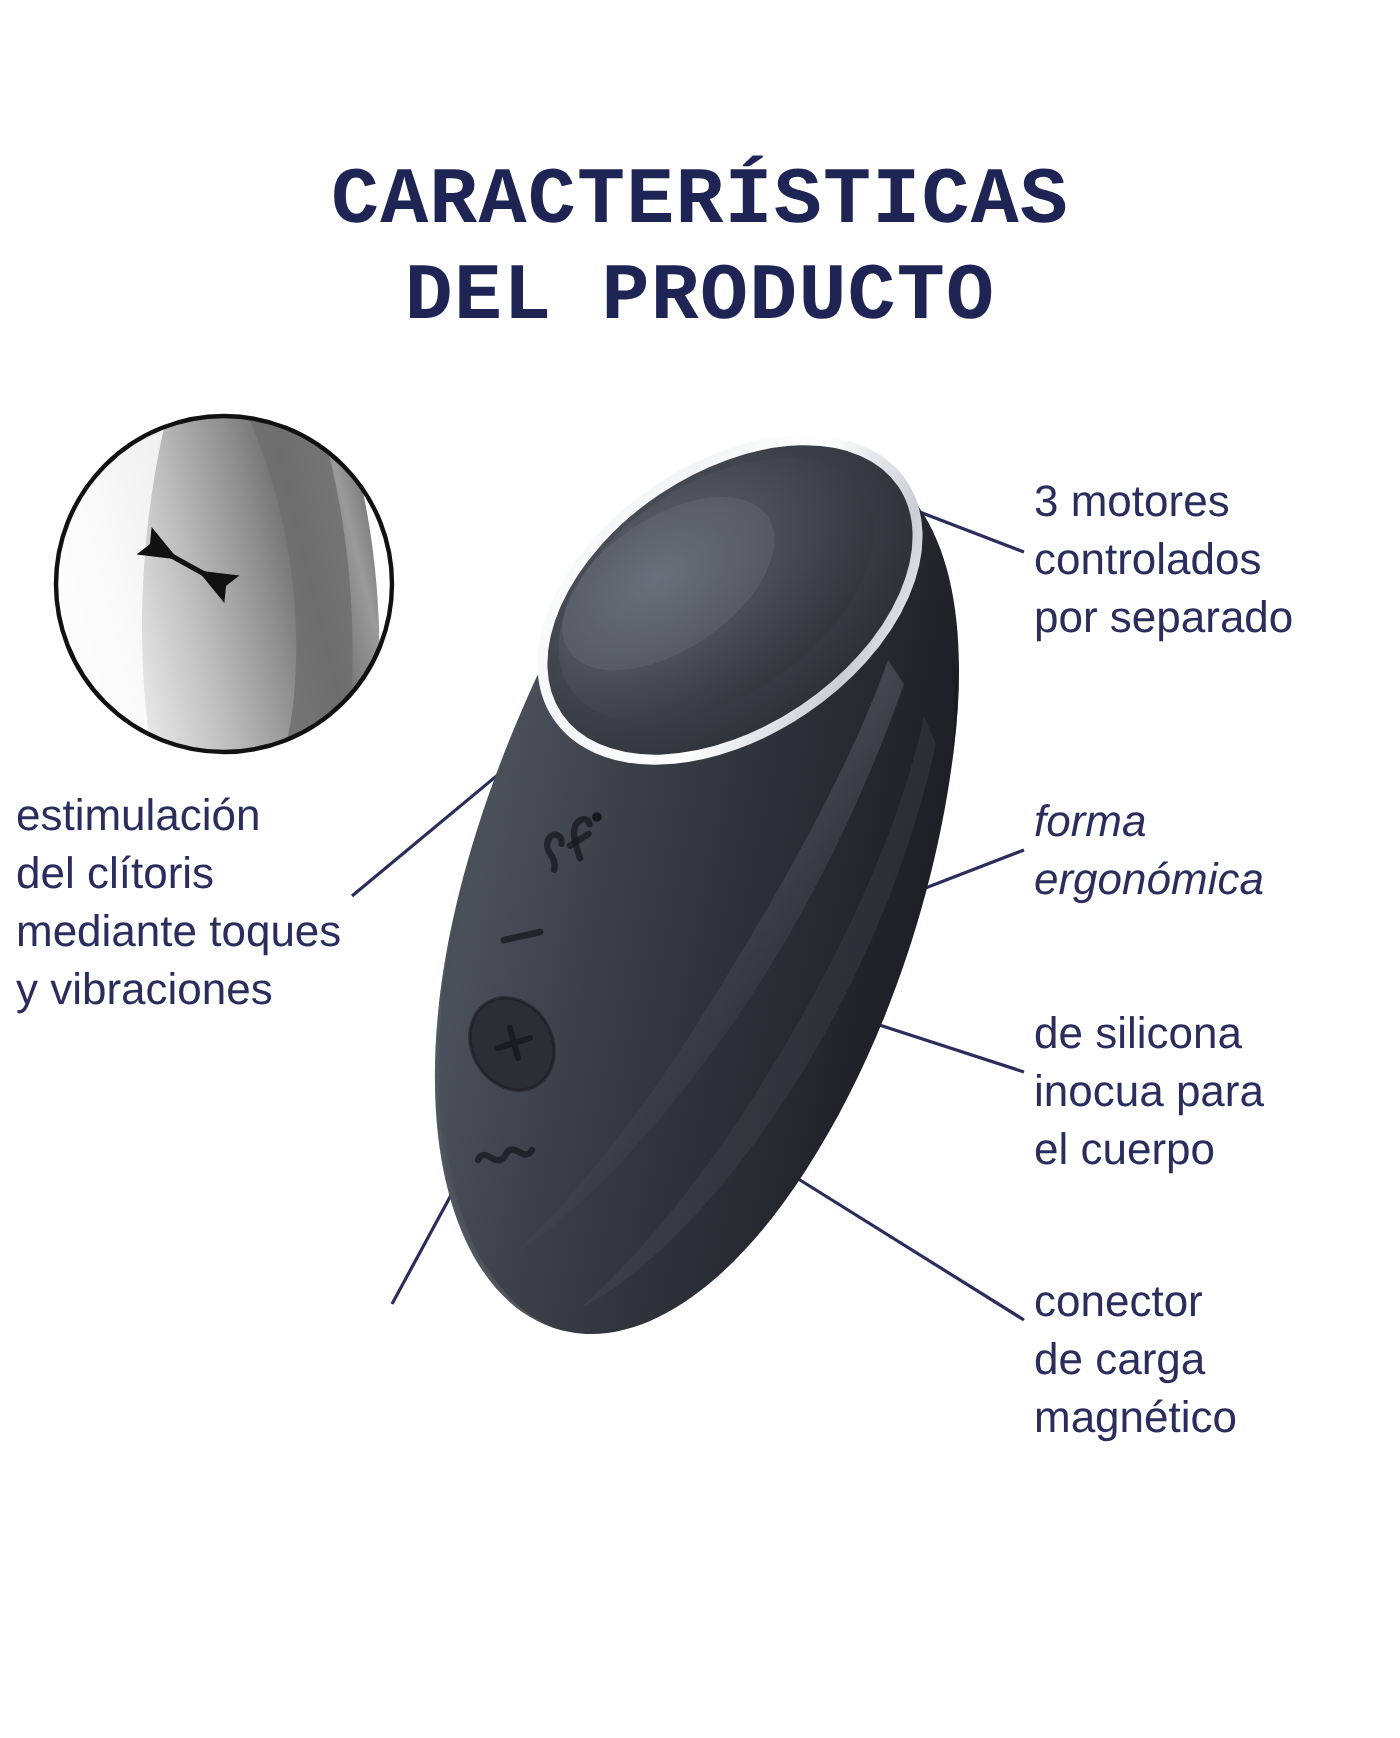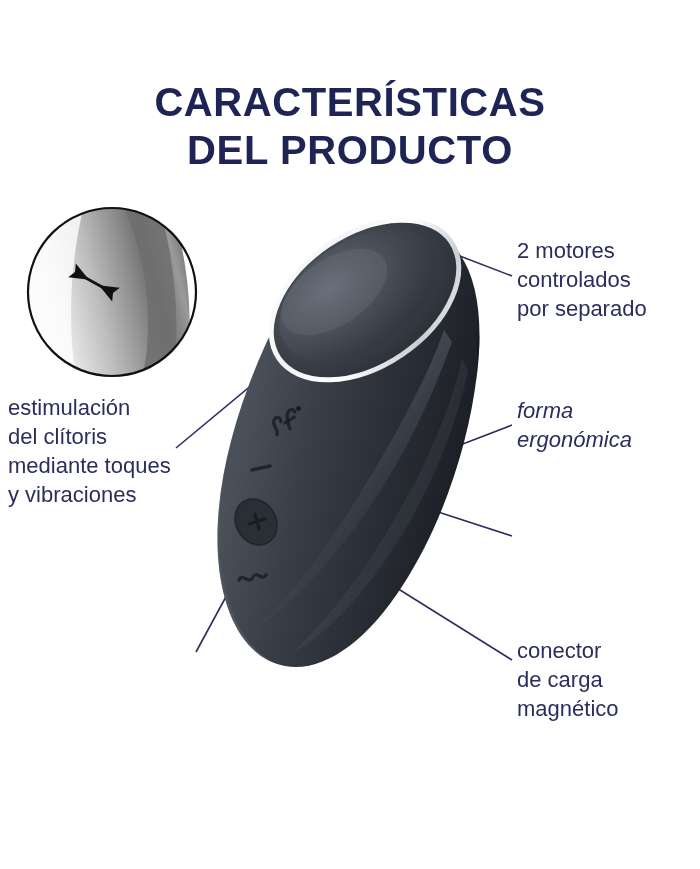--- a/index.html
+++ b/index.html
@@ -22,21 +22,21 @@
   
   #title-block {
     position: absolute;
     left: 0;
     top: 78px;
     width: 700px;
     text-align: center;
     user-select: none;
   }
   .title-line {
-    font-family: Liberation Sans, sans-serif;
+    font-family: Liberation Mono, monospace;
     font-weight: bold;
     font-size: 40px;
     line-height: 48px;
     letter-spacing: 0.6px;
     color: #1e2555;
     white-space: nowrap;
   }
 
   
   .callout {
@@ -262,27 +262,30 @@
 
         <path d="M 18 198 L 86 198 C 70 256, 66 330, 78 388 L 18 388 Z" fill="#ffffff" opacity="0.78"></path>
       </g>
 
       <circle cx="112" cy="292" r="84" fill="none" stroke="#111111" stroke-width="2.2"></circle>
 
       <path d="M 75 272 L 113 293" stroke="#111111" stroke-width="2.6" fill="none" marker-start="url(#arrowStart)" marker-end="url(#arrowEnd)"></path>
     </g>
   </svg>
 
-  <div class="callout right" id="callout-motores">2 motores
+  <div class="callout right" id="callout-motores">3 motores
 controlados
 por separado</div>
 
   <div class="callout right" id="callout-ergonomica">forma
 ergonómica</div>
 
+  <div class="callout right" id="callout-silicona">de silicona
+inocua para
+el cuerpo</div>
 
   <div class="callout right" id="callout-conector">conector
 de carga
 magnético</div>
 
   <div class="callout left" id="callout-estimulacion">estimulación
 del clítoris
 mediante toques
 y vibraciones</div>
 

